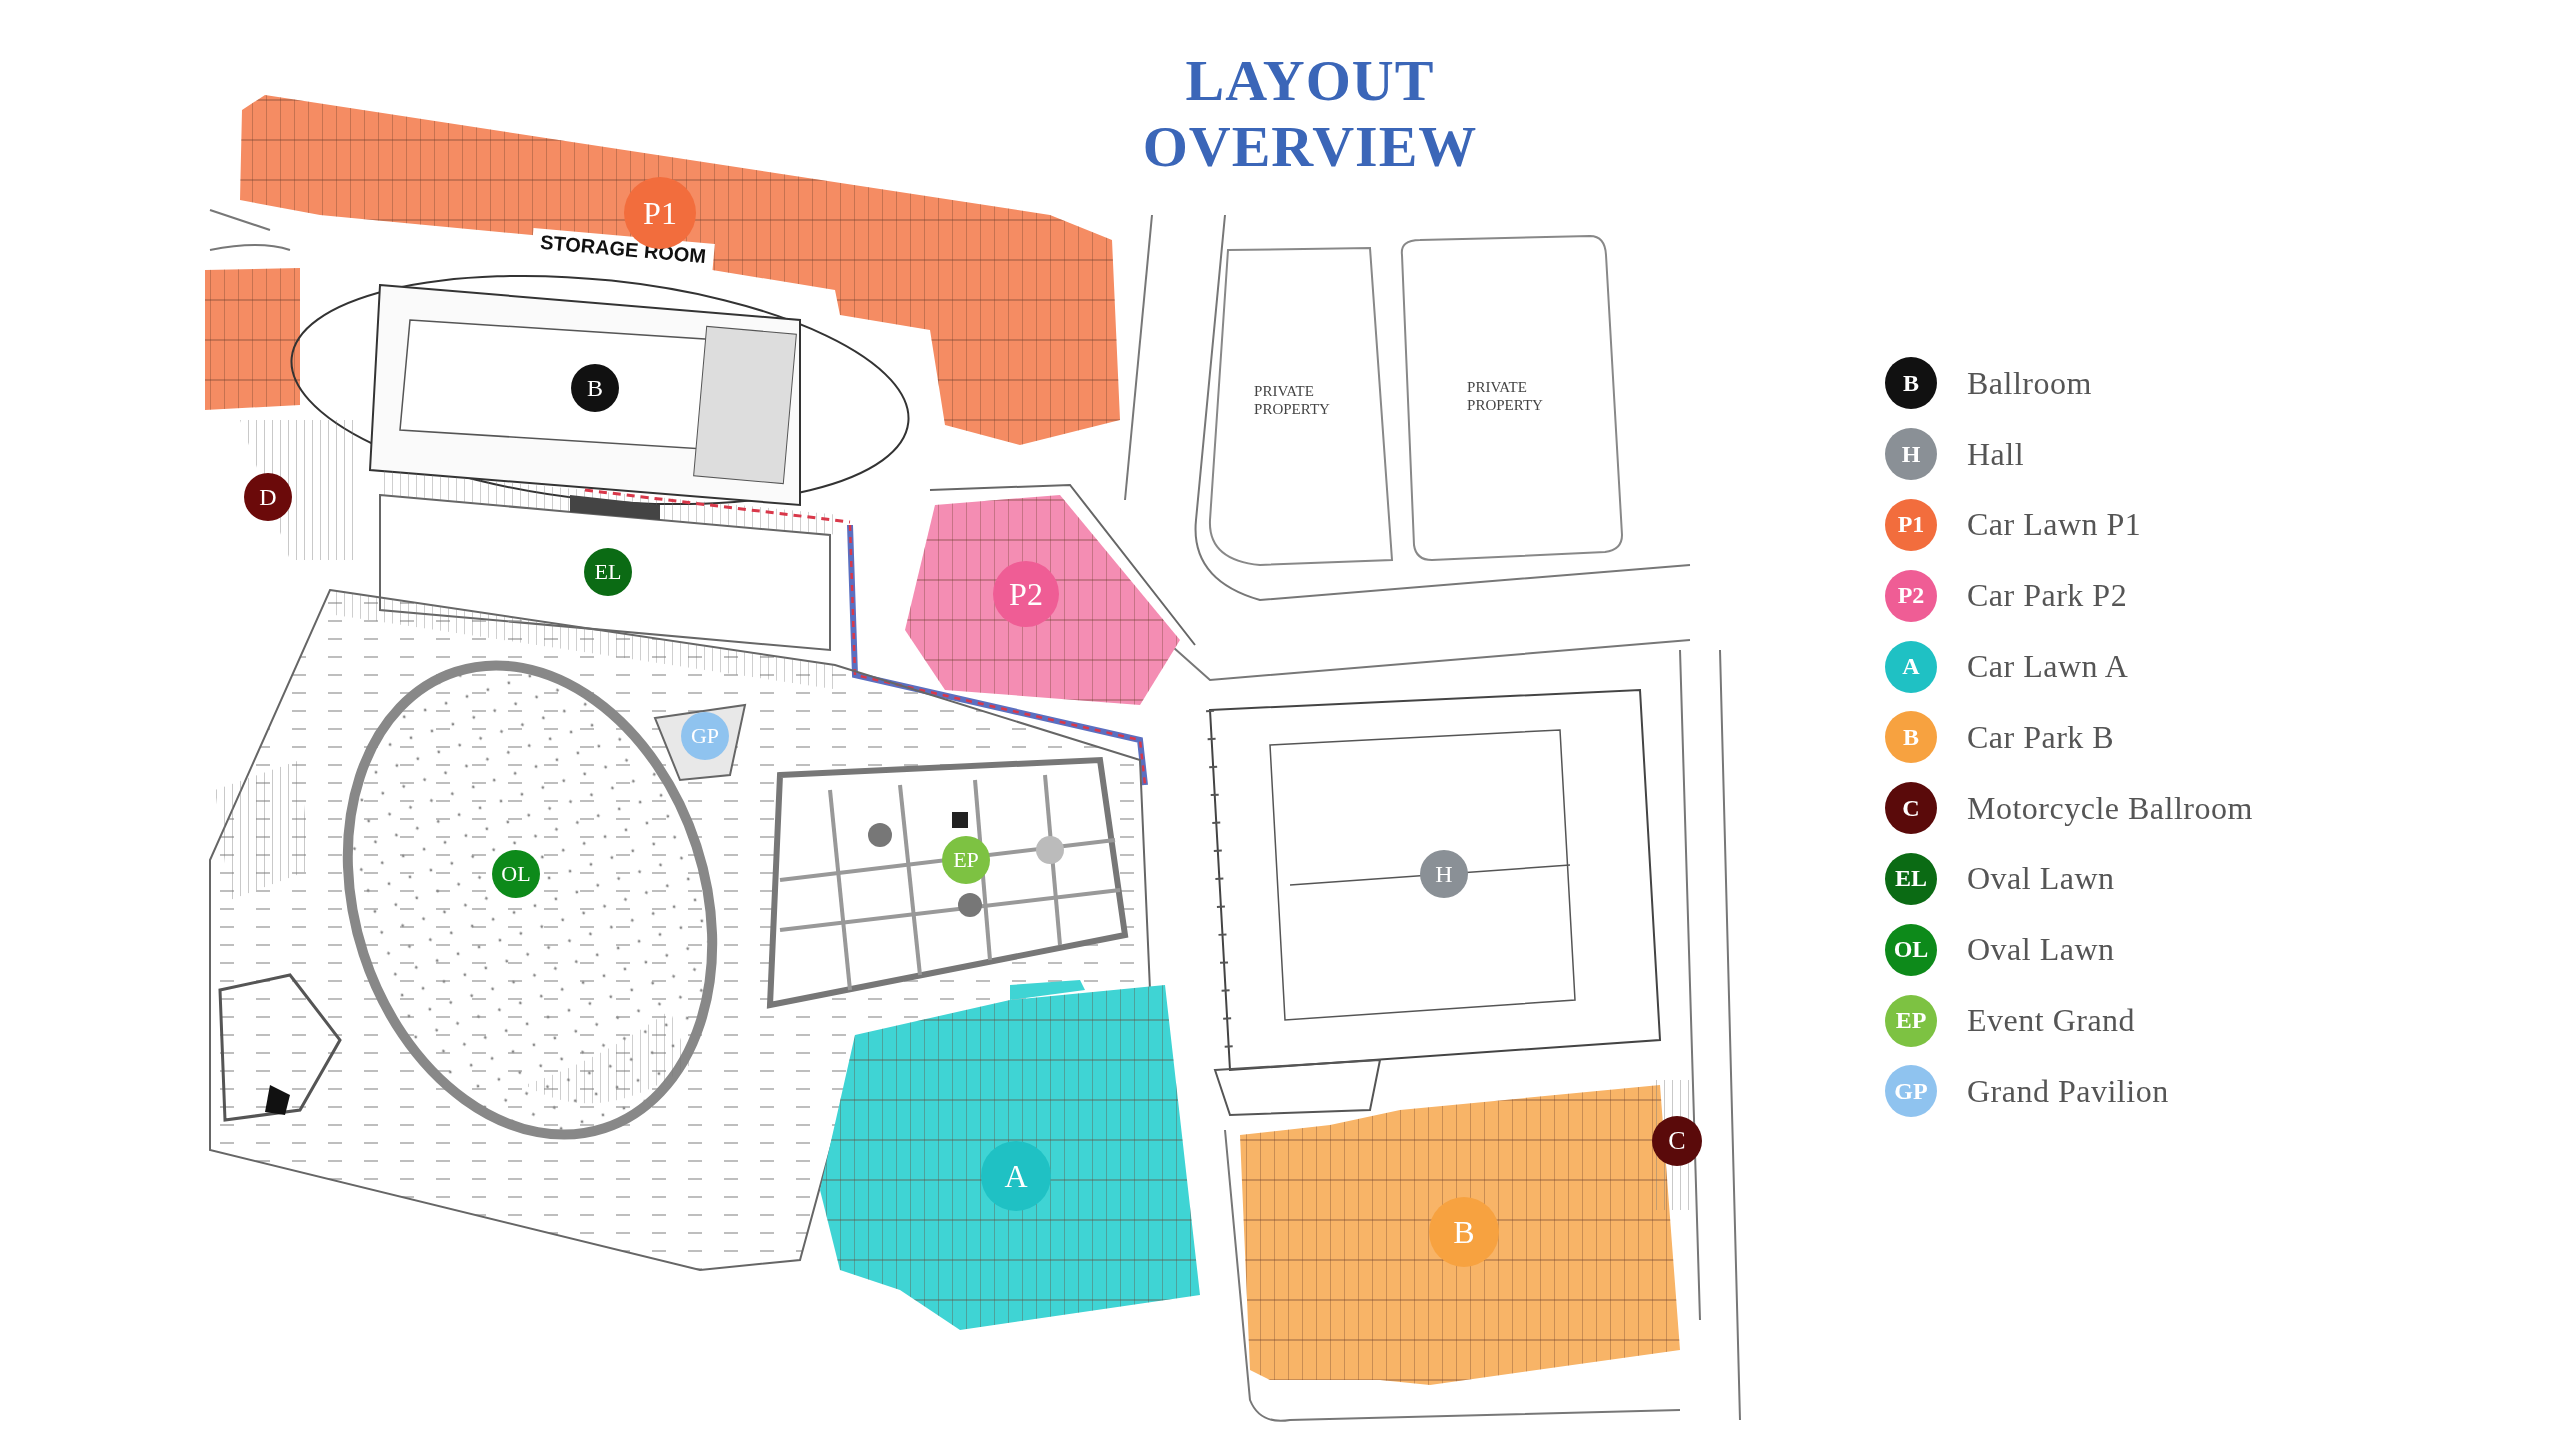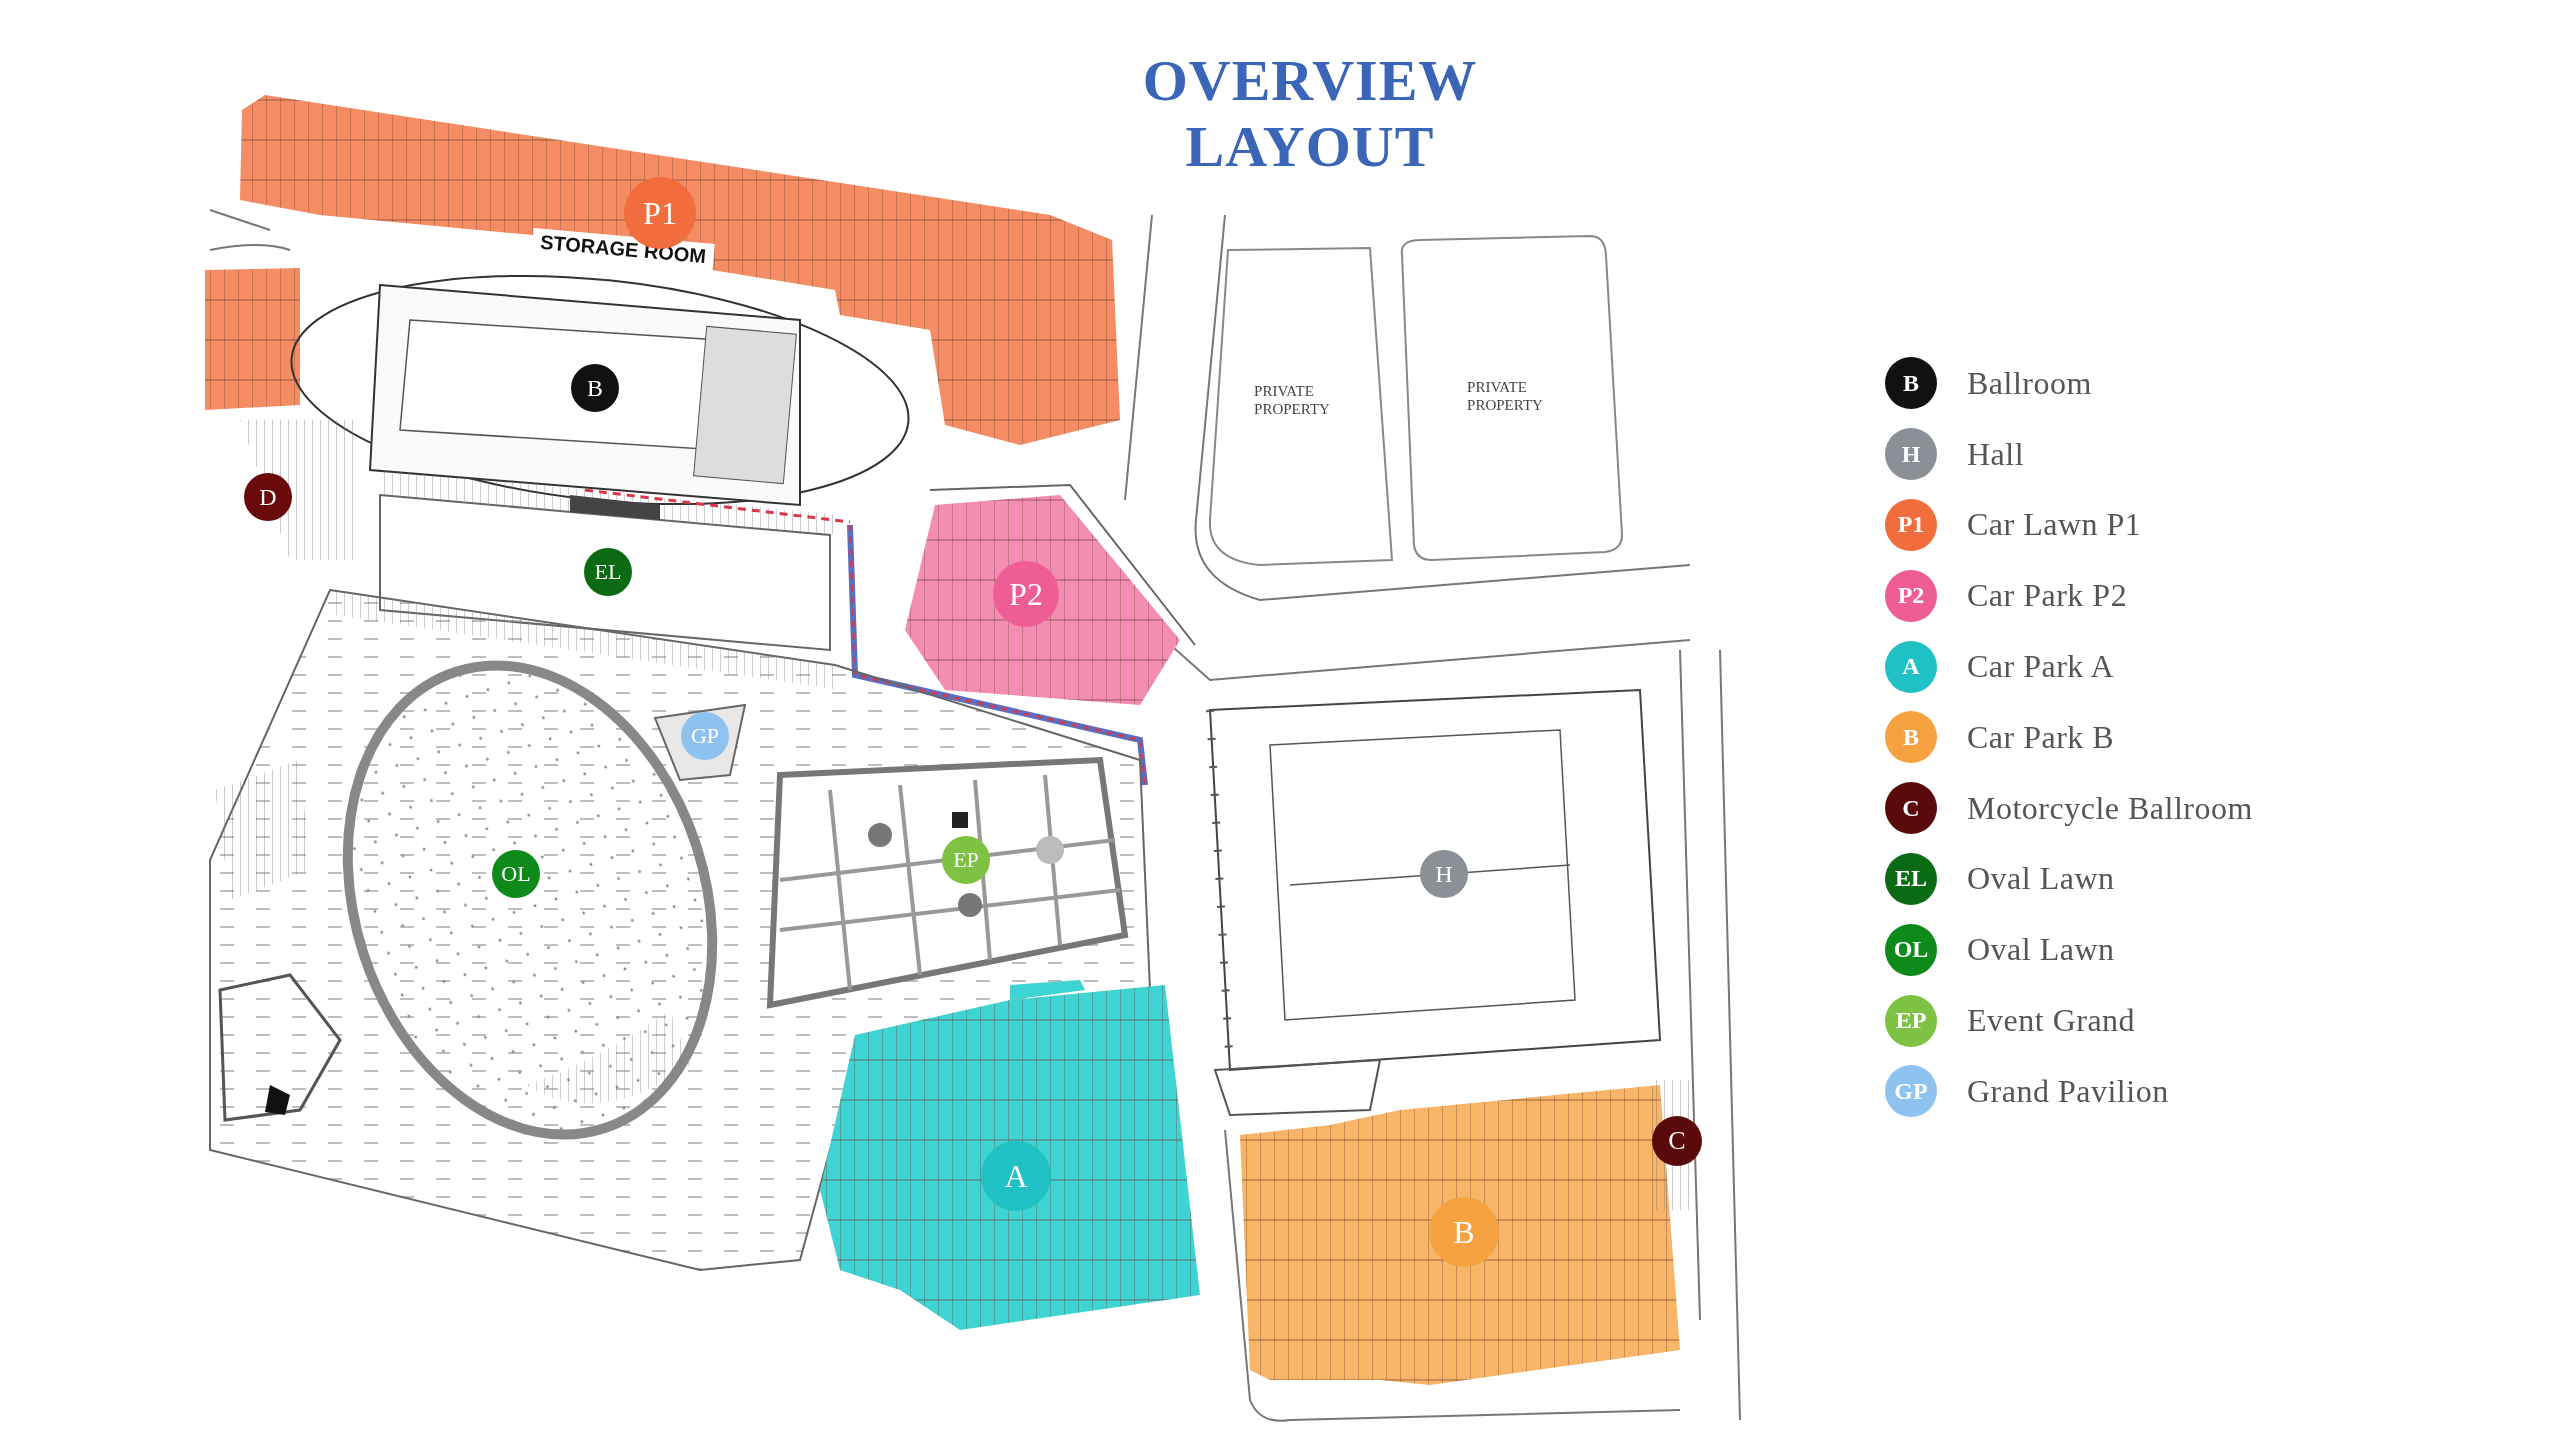--- a/index.html
+++ b/index.html
@@ -118,22 +118,22 @@
   <path d="M855 1035 L1010 1000 L1165 985 L1200 1295 L960 1330 L900 1290 L840 1270 L820 1190 Z" fill="url(#stalls)"></path>
   <path d="M1010 1000 L1010 985 L1080 980 L1085 990" fill="#3fd4d4"></path>
 
   <path d="M1240 1135 L1330 1125 L1400 1110 L1660 1085 L1680 1350 L1430 1385 L1380 1380 L1270 1380 L1250 1370 Z" fill="#f8b467"></path>
   <path d="M1240 1135 L1330 1125 L1400 1110 L1660 1085 L1680 1350 L1430 1385 L1380 1380 L1270 1380 L1250 1370 Z" fill="url(#stalls)"></path>
 
   <rect x="1655" y="1080" width="35" height="130" fill="url(#hatch)" opacity="0.8"></rect>
 </svg>
 
 <div class="title">
+  <div>LAYOUT</div>
   <div>OVERVIEW</div>
-  <div>LAYOUT</div>
 </div>
 
 <div class="storage">STORAGE ROOM</div>
 <div class="pp-label" style="left:1292px;top:400px;">
   <div>PRIVATE</div>
   <div>PROPERTY</div>
 </div>
 <div class="pp-label" style="left:1505px;top:396px;">
   <div>PRIVATE</div>
   <div>PROPERTY</div>
@@ -190,21 +190,21 @@
     <div class="legend-item">
       <div class="legend-dot" style="background: rgb(242, 109, 61);">P1</div>
       <div class="legend-label">Car Lawn P1</div>
     </div>
     <div class="legend-item">
       <div class="legend-dot" style="background: rgb(239, 93, 149);">P2</div>
       <div class="legend-label">Car Park P2</div>
     </div>
     <div class="legend-item">
       <div class="legend-dot" style="background: rgb(31, 193, 196);">A</div>
-      <div class="legend-label">Car Park A</div>
+      <div class="legend-label">Car Lawn A</div>
     </div>
     <div class="legend-item">
       <div class="legend-dot" style="background: rgb(247, 162, 64);">B</div>
       <div class="legend-label">Car Park B</div>
     </div>
     <div class="legend-item">
       <div class="legend-dot" style="background: rgb(90, 10, 10);">C</div>
       <div class="legend-label">Motorcycle Ballroom</div>
     </div>
     <div class="legend-item">

